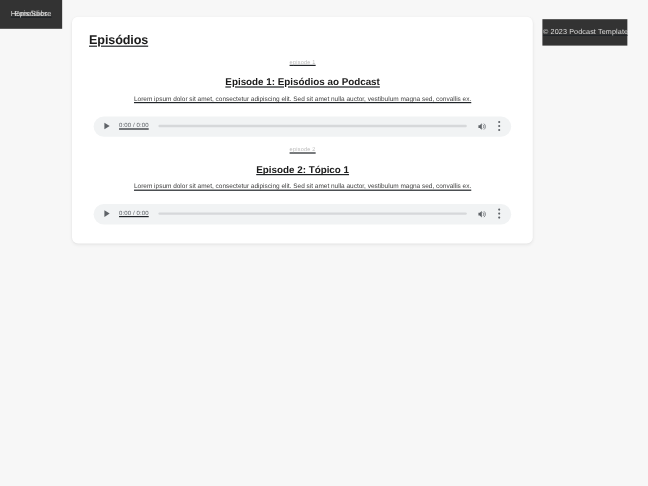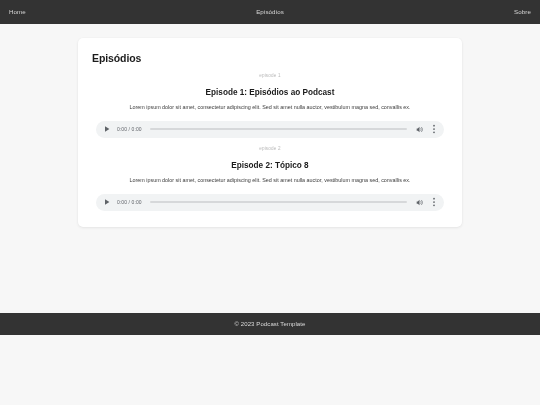--- a/index.html
+++ b/index.html
@@ -15,22 +15,23 @@
     font-family: "Liberation Sans", sans-serif;
     background: #f7f7f7;
     color: #212529;
     -webkit-font-smoothing: antialiased;
   }
 
   .page {
     width: 540px;
     height: 405px;
     display: flex;
-    flex-direction: column;
+    flex-direction: row;
     background: #f7f7f7;
+    text-decoration: underline;
   }
 
   
   .navbar {
     height: 24px;
     background: #333333;
     display: flex;
     align-items: center;
     justify-content: space-between;
     padding: 0 9px;
@@ -263,21 +264,21 @@
               <circle cx="2" cy="6" r="1.05" fill="#5f6368"></circle>
               <circle cx="2" cy="10" r="1.05" fill="#5f6368"></circle>
             </svg>
           </span>
         </div>
       </div>
 
       <div class="episode">
         <div class="episode-meta">episode 2</div>
 
-        <h2 class="episode-title">Episode 2: Tópico 8</h2>
+        <h2 class="episode-title">Episode 2: Tópico 1</h2>
 
         <p class="episode-desc">Lorem ipsum dolor sit amet, consectetur adipiscing elit. Sed sit amet nulla auctor, vestibulum magna sed, convallis ex.</p>
 
         <div class="audio-player">
           <span class="play-btn">
             <svg width="8" height="8" viewBox="0 0 8 8" aria-hidden="true">
               <path d="M2 1.2 L6.4 4 L2 6.8 Z" fill="#5f6368"></path>
             </svg>
           </span>
 

